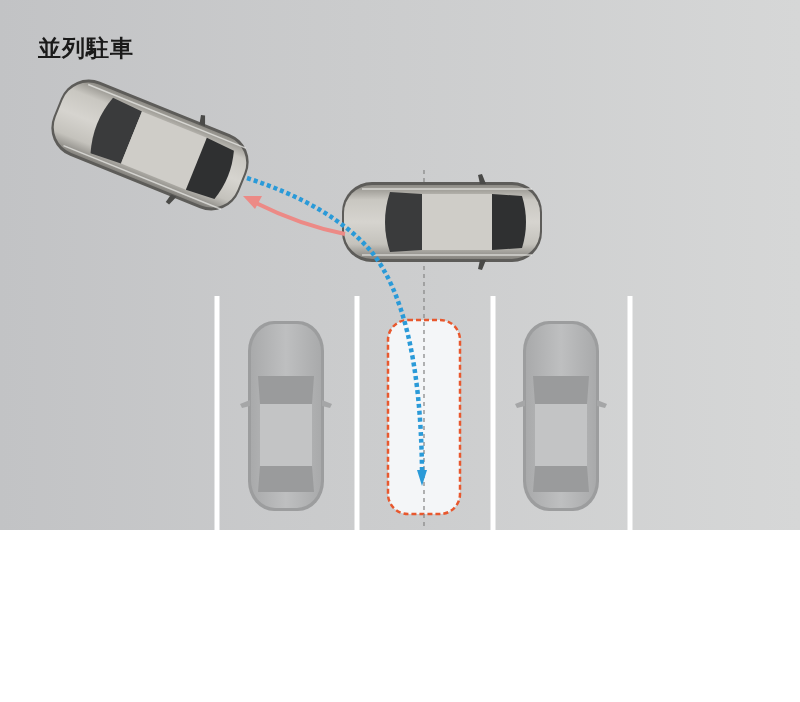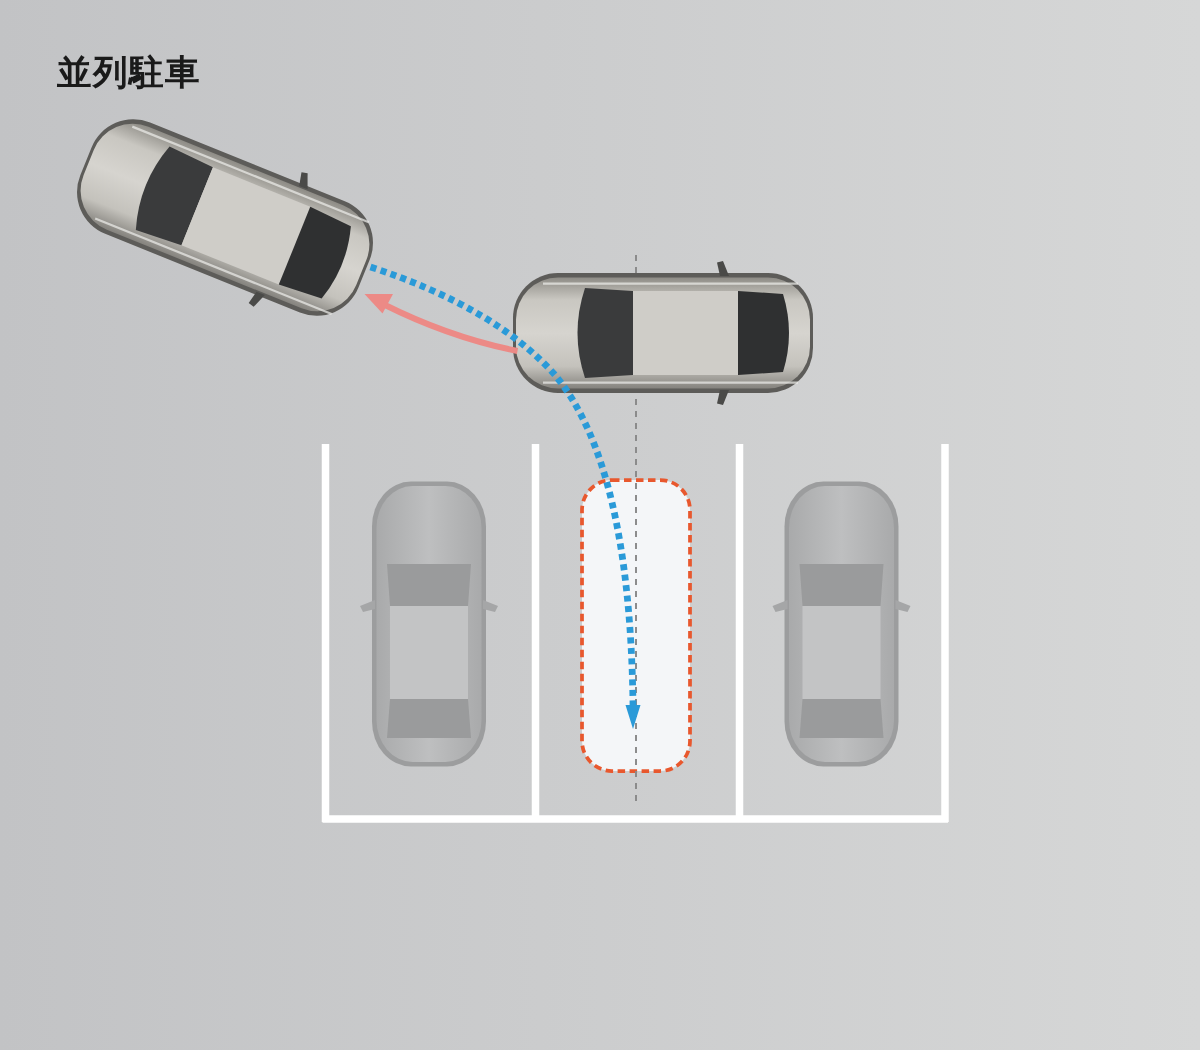--- a/index.html
+++ b/index.html
@@ -1,21 +1,21 @@
 <!DOCTYPE html>
 <html><head>
 <meta charset="utf-8">
 <style>
   html, body { margin: 0; padding: 0; }
   body {
     width: 800px; height: 702px; overflow: hidden;
     font-family: "DejaVu Sans", sans-serif;
   }
   .canvas {
-    position: relative; width: 800px; height: 700px;
+    position: relative; width: 800px; height: 530px;
     background: linear-gradient(90deg, #c2c3c5 0%, #cbcccd 45%, #d6d7d7 100%);
     overflow: hidden;
   }
   .title {
     position: absolute; left: 38px; top: 33px;
     font-size: 23px; font-weight: bold; color: #1a1a1a; letter-spacing: 1px;
   }
   .caption {
     position: absolute; right: 26px; top: 656px;
     font-size: 19px; color: #2a2a2a;

